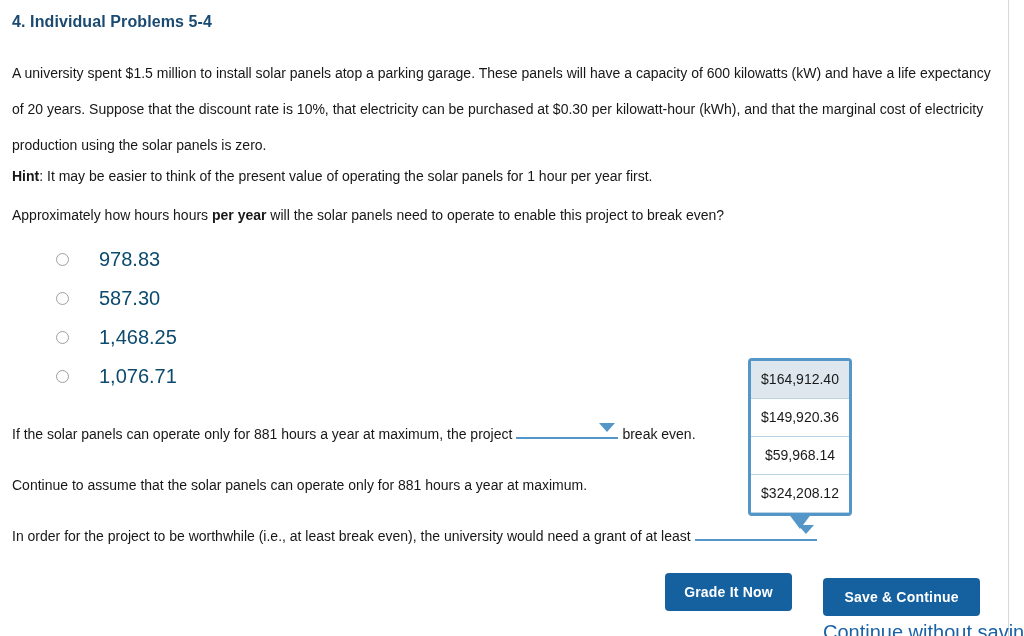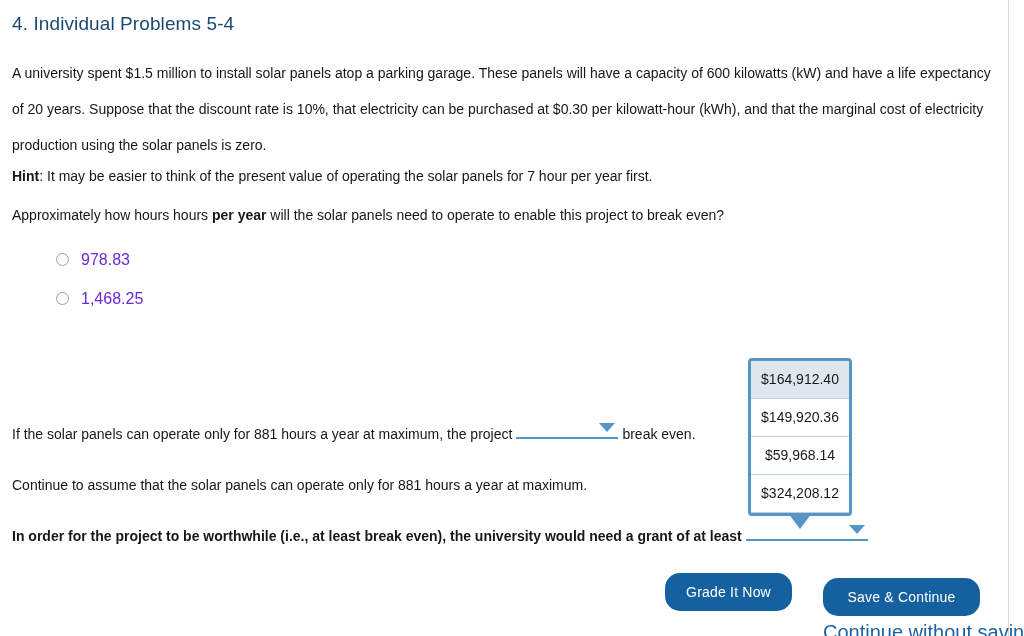--- a/index.html
+++ b/index.html
@@ -26,40 +26,40 @@
     background: #ffffff;
   }
   .content {
     padding: 0 12px;
     position: relative;
   }
   .q-title {
     position: absolute;
     left: 12px;
     top: 13px;
-    font-size: 19px;
-    font-weight: normal;
+    font-size: 16px;
+    font-weight: bold;
     color: #1a4a71;
     letter-spacing: 0.1px;
     white-space: nowrap;
   }
   .para {
     position: absolute;
     left: 12px;
     font-size: 14px;
     line-height: 36px;
     color: #171717;
     width: 985px;
   }
   .para.p1 { top: 55px; }
   .para.p-hint { top: 158px; }
   .para.p-question { top: 197px; }
   .para.p-ifline { top: 416px; }
   .para.p-continue { top: 467px; }
-  .para.p-inorder { top: 518px; font-weight: bold; }
+  .para.p-inorder { top: 518px; }
 
   .para b { font-weight: bold; }
 
   .options {
     position: absolute;
     left: 12px;
     top: 240px;
     width: 420px;
   }
   .option-row {
@@ -71,23 +71,23 @@
     width: 13px;
     height: 13px;
     border: 1px solid #a0a0a0;
     border-radius: 50%;
     background: #fdfdfd;
     box-sizing: border-box;
     margin-left: 44px;
     flex: 0 0 auto;
   }
   .option-label {
-    margin-left: 12px;
-    font-size: 16px;
-    color: #6d28d9;
+    margin-left: 30px;
+    font-size: 20px;
+    color: #0c4a6e;
   }
 
   
   .inline-select {
     display: inline-block;
     position: relative;
     vertical-align: baseline;
     border-bottom: 2px solid #5596c8;
     height: 17px;
     margin: 0 4px;
@@ -138,23 +138,23 @@
     border-right: 12px solid transparent;
     border-top: 16px solid #5596c8;
   }
 
   
   .btn {
     position: absolute;
     background: #15619f;
     color: #ffffff;
     font-size: 14px;
-    font-weight: normal;
+    font-weight: bold;
     border: none;
-    border-radius: 15px;
+    border-radius: 4px;
     cursor: pointer;
     font-family: "Liberation Sans", sans-serif;
     letter-spacing: 0.2px;
   }
   .btn-grade {
     left: 665px;
     top: 573px;
     width: 127px;
     height: 38px;
   }
@@ -177,32 +177,40 @@
 </head>
 <body>
 
 <div class="page">
   <div class="content">
 
     <div class="q-title">4. Individual Problems 5-4</div>
 
     <div class="para p1">A university spent $1.5 million to install solar panels atop a parking garage. These panels will have a capacity of 600 kilowatts (kW) and have a life expectancy of 20 years. Suppose that the discount rate is 10%, that electricity can be purchased at $0.30 per kilowatt-hour (kWh), and that the marginal cost of electricity production using the solar panels is zero.</div>
 
-    <div class="para p-hint"><b>Hint</b><span>: It may be easier to think of the present value of operating the solar panels for 7 hour per year first.</span></div>
+    <div class="para p-hint"><b>Hint</b><span>: It may be easier to think of the present value of operating the solar panels for 1 hour per year first.</span></div>
 
     <div class="para p-question"><span>Approximately how hours hours </span><b>per year</b><span> will the solar panels need to operate to enable this project to break even?</span></div>
 
     <div class="options">
       <div class="option-row">
         <span class="radio"></span>
         <span class="option-label">978.83</span>
       </div>
       <div class="option-row">
         <span class="radio"></span>
+        <span class="option-label">587.30</span>
+      </div>
+      <div class="option-row">
+        <span class="radio"></span>
         <span class="option-label">1,468.25</span>
+      </div>
+      <div class="option-row">
+        <span class="radio"></span>
+        <span class="option-label">1,076.71</span>
       </div>
     </div>
 
     <div class="para p-ifline"><span>If the solar panels can operate only for 881 hours a year at maximum, the project</span><span class="inline-select sel1"><span></span><span class="caret"></span></span><span>break even.</span></div>
 
     <div class="para p-continue">Continue to assume that the solar panels can operate only for 881 hours a year at maximum.</div>
 
     <div class="para p-inorder"><span>In order for the project to be worthwhile (i.e., at least break even), the university would need a grant of at least</span><span class="inline-select sel2"><span></span><span class="caret"></span></span></div>
 
     <div class="dropdown">

